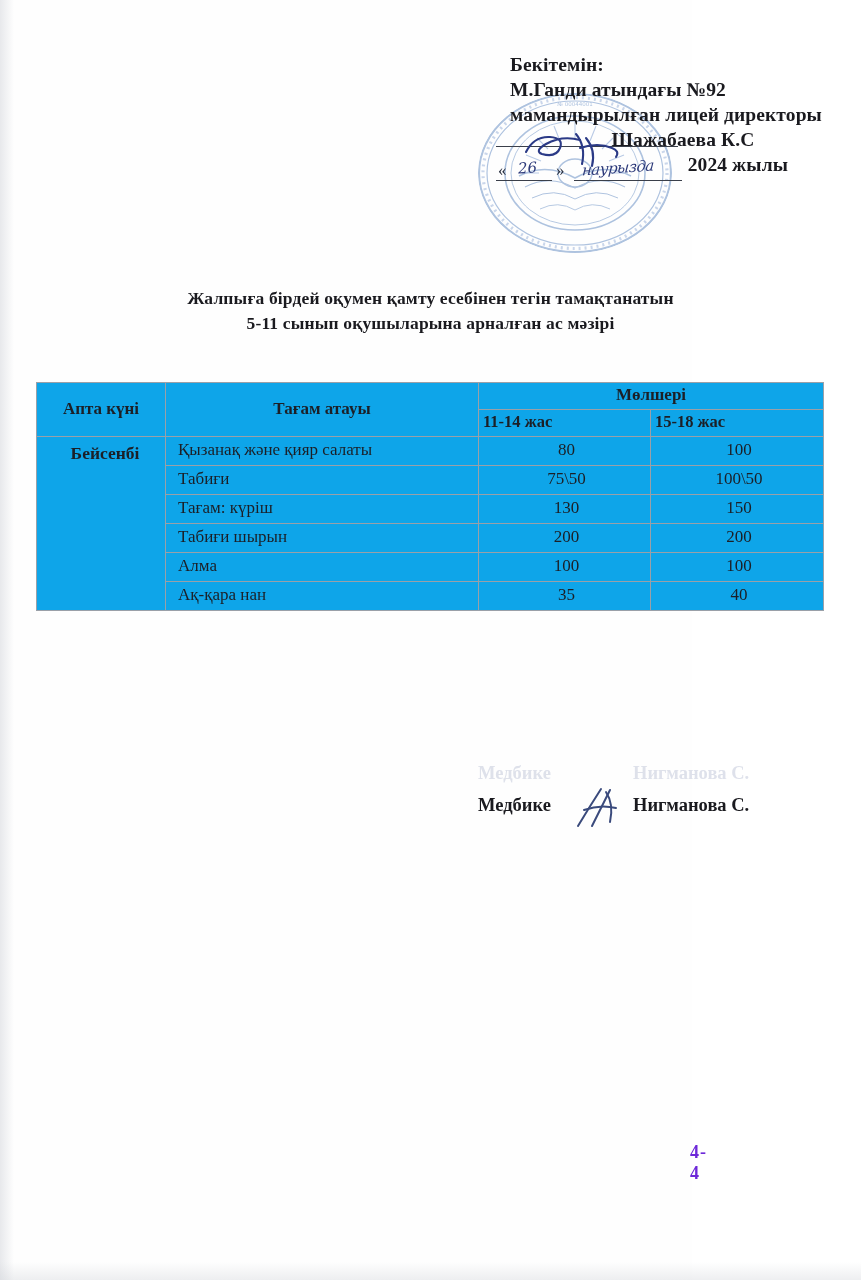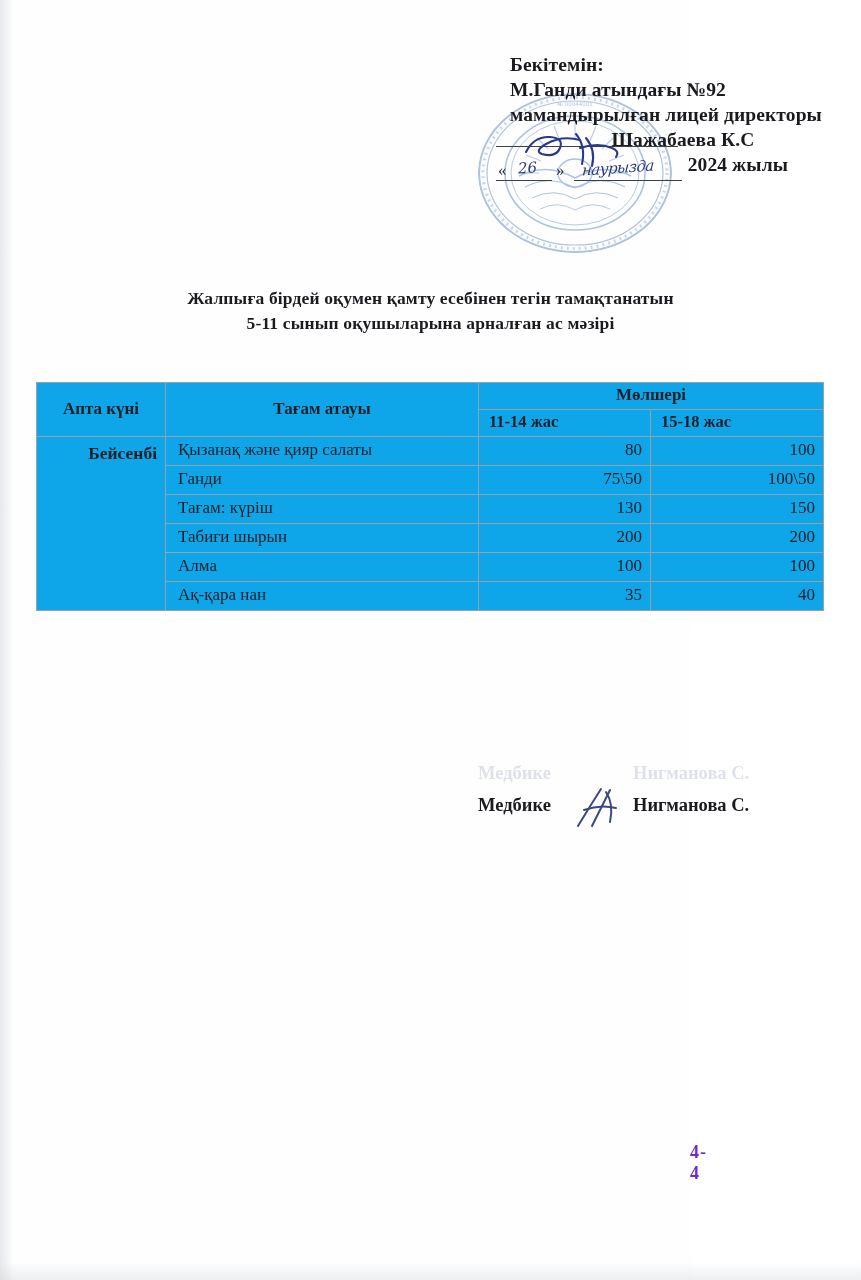--- a/index.html
+++ b/index.html
@@ -171,38 +171,38 @@
     text-align: center;
     font-weight: bold;
     font-size: 17px;
     height: 20px;
   }
   .menu-table .hdr-sub {
     text-align: left;
     font-weight: bold;
     font-size: 16.5px;
     height: 20px;
-    padding-left: 10px;
+    padding-left: 4px;
   }
   .menu-table .daycell {
     font-weight: bold;
     font-size: 17.5px;
     vertical-align: top;
     padding-top: 6px;
     padding-left: 16px;
-    text-align: right;
+    text-align: center;
   }
   .menu-table .dish {
     text-align: left;
     height: 22px;
     padding-left: 12px;
     font-size: 17px;
   }
   .menu-table .amt {
-    text-align: right;
+    text-align: center;
     padding-left: 12px;
     font-size: 17px;
   }
   .col-day   { width: 129px; }
   .col-dish  { width: 313px; }
   .col-a1114 { width: 172px; }
   .col-a1518 { width: 173px; }
 
   
   .nurse-line {
@@ -369,21 +369,21 @@
       </tr>
     </thead>
     <tbody>
       <tr>
         <td class="daycell" rowspan="6">Бейсенбі</td>
         <td class="dish">Қызанақ және қияр салаты</td>
         <td class="amt">80</td>
         <td class="amt">100</td>
       </tr>
       <tr>
-        <td class="dish">Ганди</td>
+        <td class="dish">Табиғи</td>
         <td class="amt">75\50</td>
         <td class="amt">100\50</td>
       </tr>
       <tr>
         <td class="dish">Тағам: күріш</td>
         <td class="amt">130</td>
         <td class="amt">150</td>
       </tr>
       <tr>
         <td class="dish">Табиғи шырын</td>

